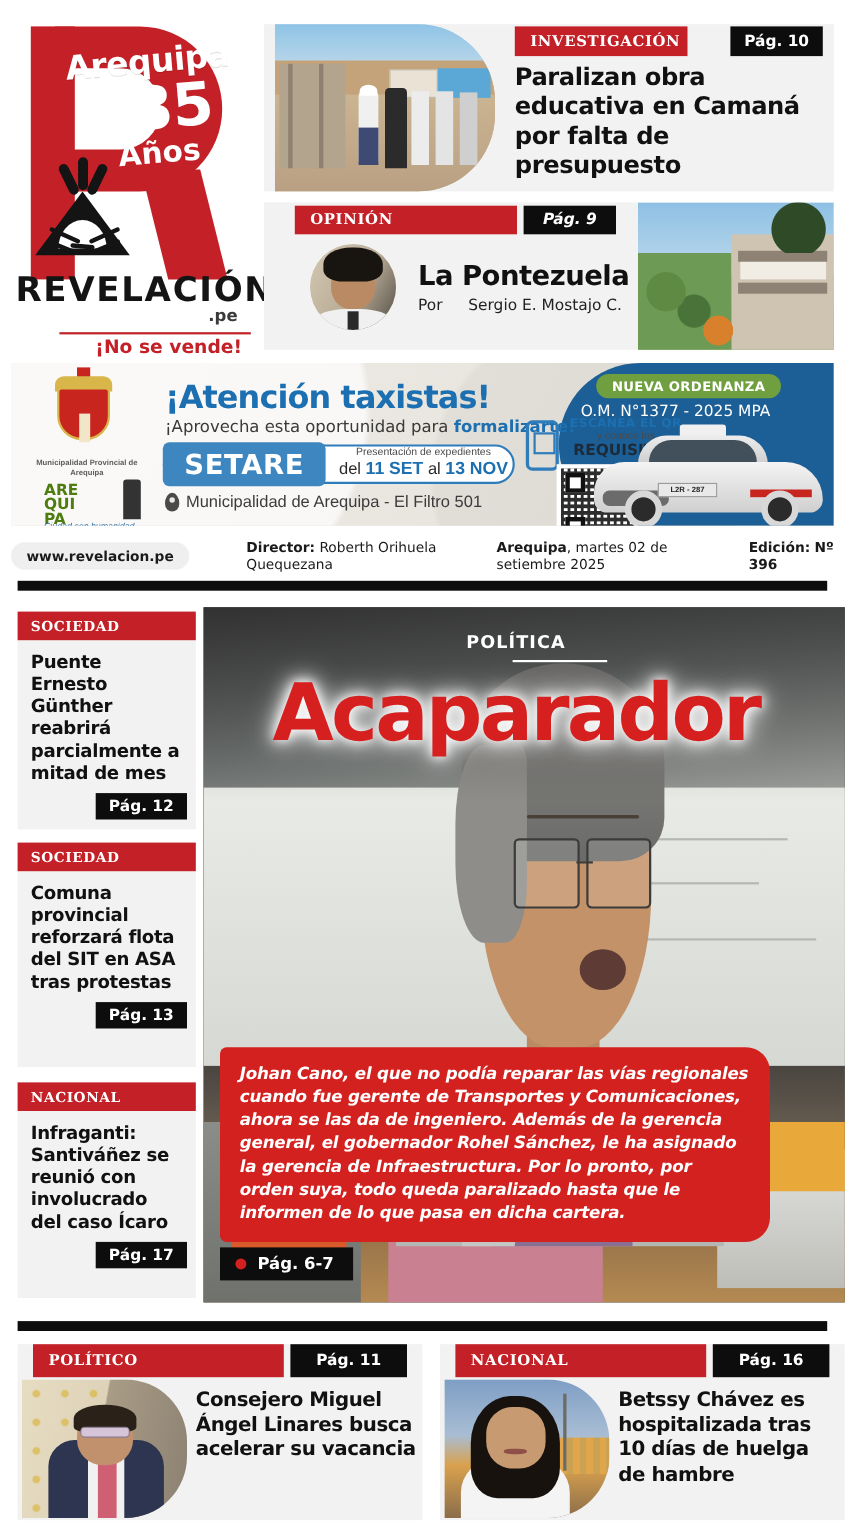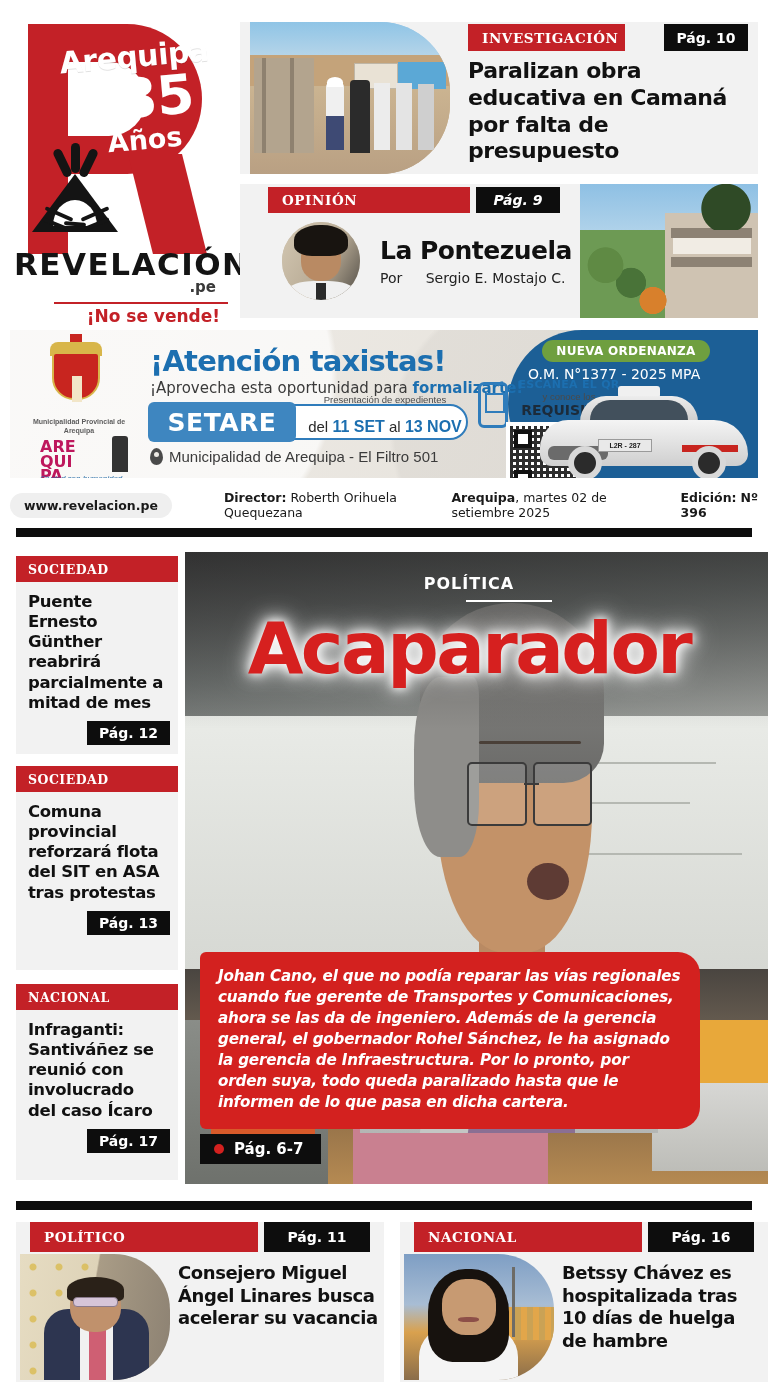--- a/index.html
+++ b/index.html
@@ -176,21 +176,21 @@
   .ad-shield { position:absolute; left:34px; top:10px; width:64px; height:74px; }
   .sh-body{position:absolute;left:8px;top:12px;width:48px;height:48px;background:#c8251f;border:2px solid #d8b64a;border-radius:4px 4px 22px 22px;}
   .sh-in{position:absolute;left:18px;top:22px;width:10px;height:26px;background:#f2e6c8;}
   .sh-crown{position:absolute;left:6px;top:2px;width:52px;height:14px;background:#d8b64a;border-radius:8px 8px 0 0;}
   .sh-flag{position:absolute;left:26px;top:-6px;width:12px;height:10px;background:#c8251f;}
   .ad-mun {
     position:absolute; left:14px; top:88px; width:110px; text-align:center;
     font-size:7px; font-weight:bold; color:#5d5d5d; line-height:1.25;
   }
   .ad-aqp { position:absolute; left:30px; top:108px; width:96px; height:40px; }
-  .aqp-txt{position:absolute;left:0;top:2px;width:72px;color:#be185d;font-weight:bold;font-size:16px;line-height:0.92;font-family:"DejaVu Sans",sans-serif;}
+  .aqp-txt{position:absolute;left:0;top:2px;width:72px;color:#4d7c0f;font-weight:bold;font-size:14px;line-height:0.92;font-family:"DejaVu Sans",sans-serif;}
   .aqp-tower{position:absolute;left:72px;top:-2px;width:16px;height:36px;background:#333;border-radius:3px 3px 0 0;}
   .aqp-slogan{position:absolute;left:0;top:36px;font-size:8px;color:#2a6fa8;font-style:italic;}
   .ad-h1 {
     position:absolute; left:140px; top:14px;
     font-family:"DejaVu Sans", sans-serif; font-weight:bold; font-size:29px;
     color:#1c6fb0; letter-spacing:-0.8px;
   }
   .ad-h2 {
     position:absolute; left:140px; top:49px;
     font-family:"DejaVu Sans", sans-serif; font-size:15px; color:#3a3a3a;
@@ -200,21 +200,21 @@
     position:absolute; left:138px; top:74px; width:320px; height:36px;
     background:#fff; border:2px solid #2f7cbb; border-radius:18px;
   }
   .ad-setare {
     position:absolute; left:138px; top:72px; width:148px; height:40px;
     background:#3e86c0; border-radius:6px; color:#fff;
     font-family:"DejaVu Sans", sans-serif; font-weight:bold; font-size:25px;
     display:flex; align-items:center; justify-content:center; letter-spacing:0.5px;
   }
   .ad-pres {
-    position:absolute; left:294px; top:64px; width:162px; text-align:center;
+    position:absolute; left:294px; top:76px; width:162px; text-align:center;
     font-size:9.5px; color:#4a4a4a;
   }
   .ad-fech {
     position:absolute; left:294px; top:88px; width:162px; text-align:center;
     font-size:15px; color:#2a2a2a;
   }
   .ad-fech b { color:#1c6fb0; font-weight:bold; font-size:16px; }
   .ad-addr {
     position:absolute; left:140px; top:118px;
     font-size:15px; color:#3b3b3b; display:flex; align-items:center; gap:6px;

